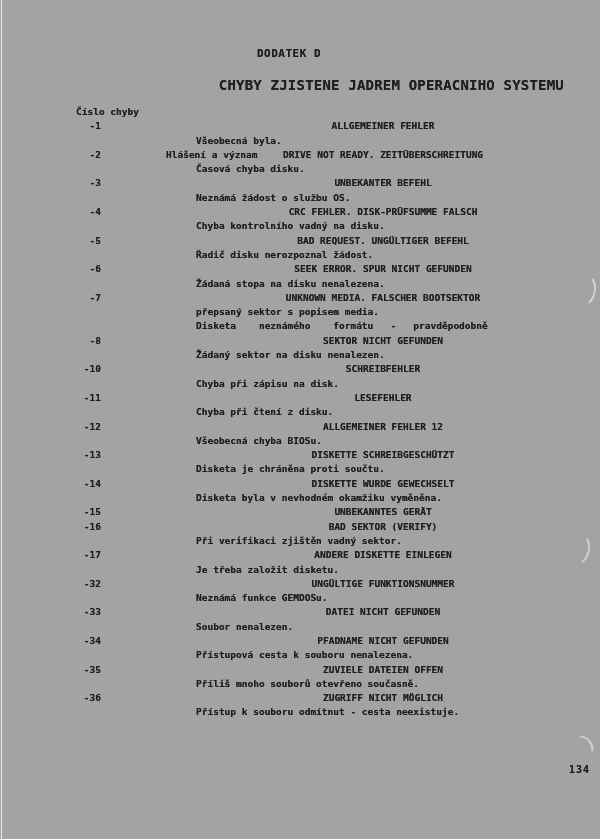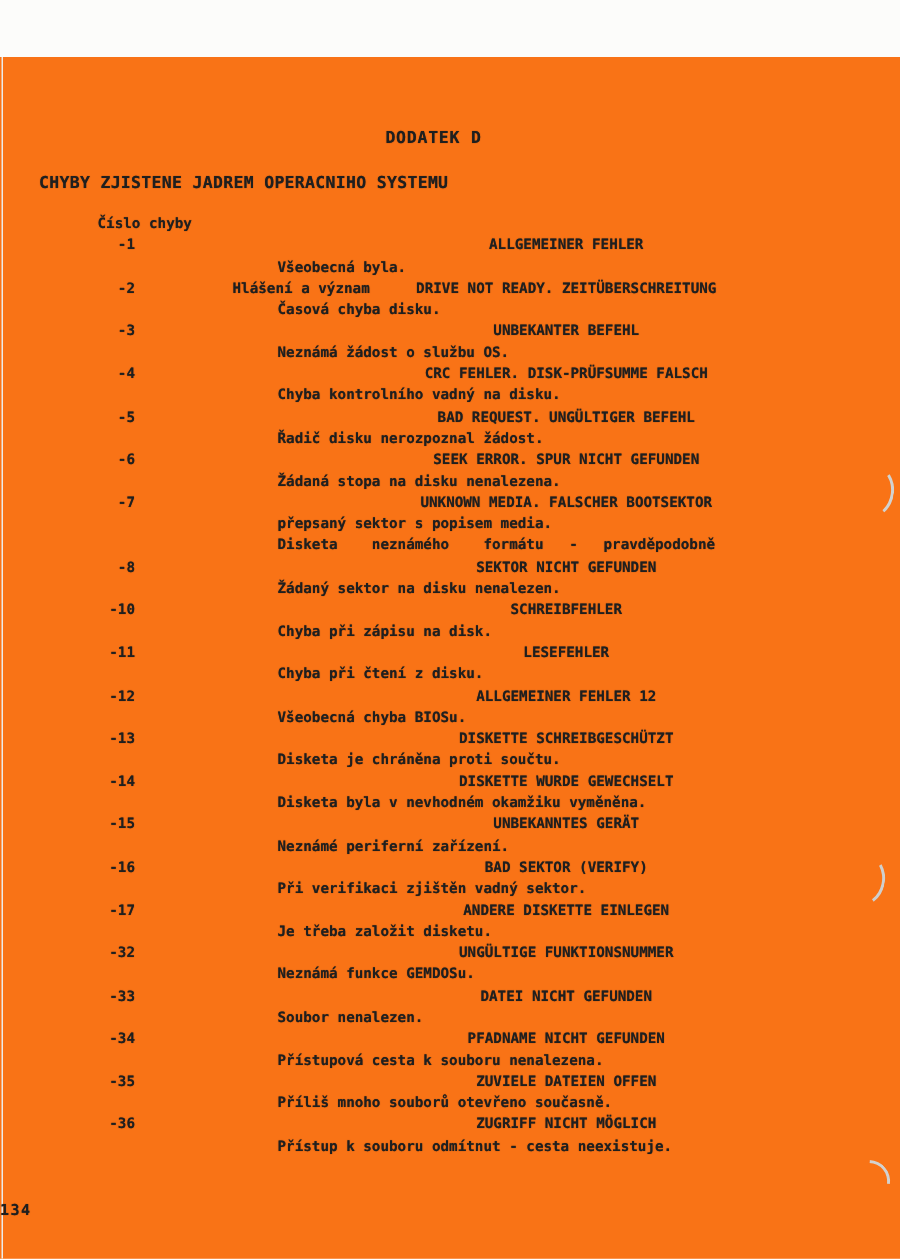--- a/index.html
+++ b/index.html
@@ -11,22 +11,21 @@
     height: 839px;
     background: #fcfcfa;
     overflow: hidden;
     position: relative;
     font-family: "DejaVu Sans Mono", "Liberation Mono", monospace;
     color: #1f1f1f;
   }
   .page {
     position: absolute;
     inset: 0;
-    background: #f97316;
-    margin-top: 38px;
+    background: #a3a3a3;
   }
   
   .page::before {
     content: "";
     position: absolute;
     left: 1px;
     top: 0;
     bottom: 0;
     width: 1px;
     background: #ececea;
@@ -41,37 +40,38 @@
     font-weight: 700;
     letter-spacing: 0.5px;
     white-space: pre;
     text-shadow: 0 0 0.6px rgba(30,30,30,0.8);
   }
   .doc-subtitle {
     position: absolute;
     top: 77px;
     left: 0;
     right: 36px;
-    text-align: left;
-    font-size: 11px;
+    text-align: right;
+    font-size: 14px;
     font-weight: 700;
     letter-spacing: 0.2px;
     white-space: pre;
     text-shadow: 0 0 0.6px rgba(30,30,30,0.8);
     padding-left: 26px;
   }
   .error-table {
     position: absolute;
     top: 105px;
     left: 0;
     right: 0;
     font-size: 9.5px;
     font-weight: 700;
     line-height: 14.3px;
     text-shadow: 0 0 0.6px rgba(30,30,30,0.75);
+    padding-left: 11px;
   }
   .head {
     position: relative;
     height: 14.3px;
     white-space: pre;
   }
   .head-col1 {
     position: absolute;
     left: 65px;
     top: 0;
@@ -98,21 +98,21 @@
   }
   .detail {
     margin-left: 185px;
     white-space: pre;
   }
   .page-number {
     position: absolute;
     top: 764px;
     left: 0;
     right: 10px;
-    text-align: left;
+    text-align: right;
     font-size: 10px;
     font-weight: 700;
     letter-spacing: 1px;
     text-shadow: 0 0 0.6px rgba(30,30,30,0.75);
   }
   
   .arc {
     position: absolute;
     border: 2px solid transparent;
     border-radius: 50%;
@@ -232,21 +232,20 @@
 
   <div class="entry">
     <span class="num">-14</span>
     <div class="msg">DISKETTE WURDE GEWECHSELT</div>
   <div class="detail">Disketa byla v nevhodném okamžiku vyměněna.</div>
         </div>
 
   <div class="entry">
     <span class="num">-15</span>
     <div class="msg">UNBEKANNTES GERÄT</div>
-  <div class="detail">Neznámé periferní zařízení.</div>
         </div>
 
   <div class="entry">
     <span class="num">-16</span>
     <div class="msg">BAD SEKTOR (VERIFY)</div>
   <div class="detail">Při verifikaci zjištěn vadný sektor.</div>
         </div>
 
   <div class="entry">
     <span class="num">-17</span>

